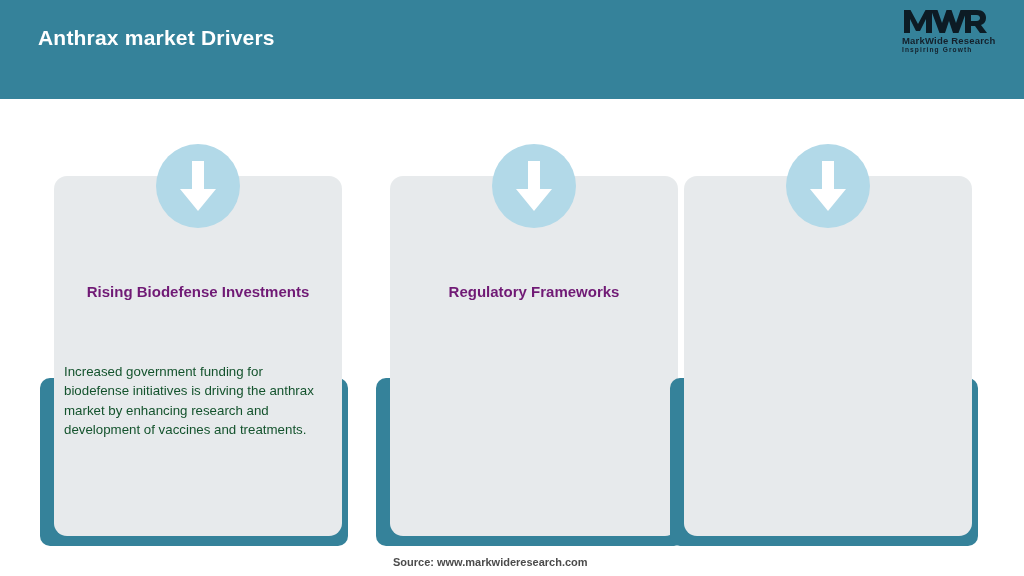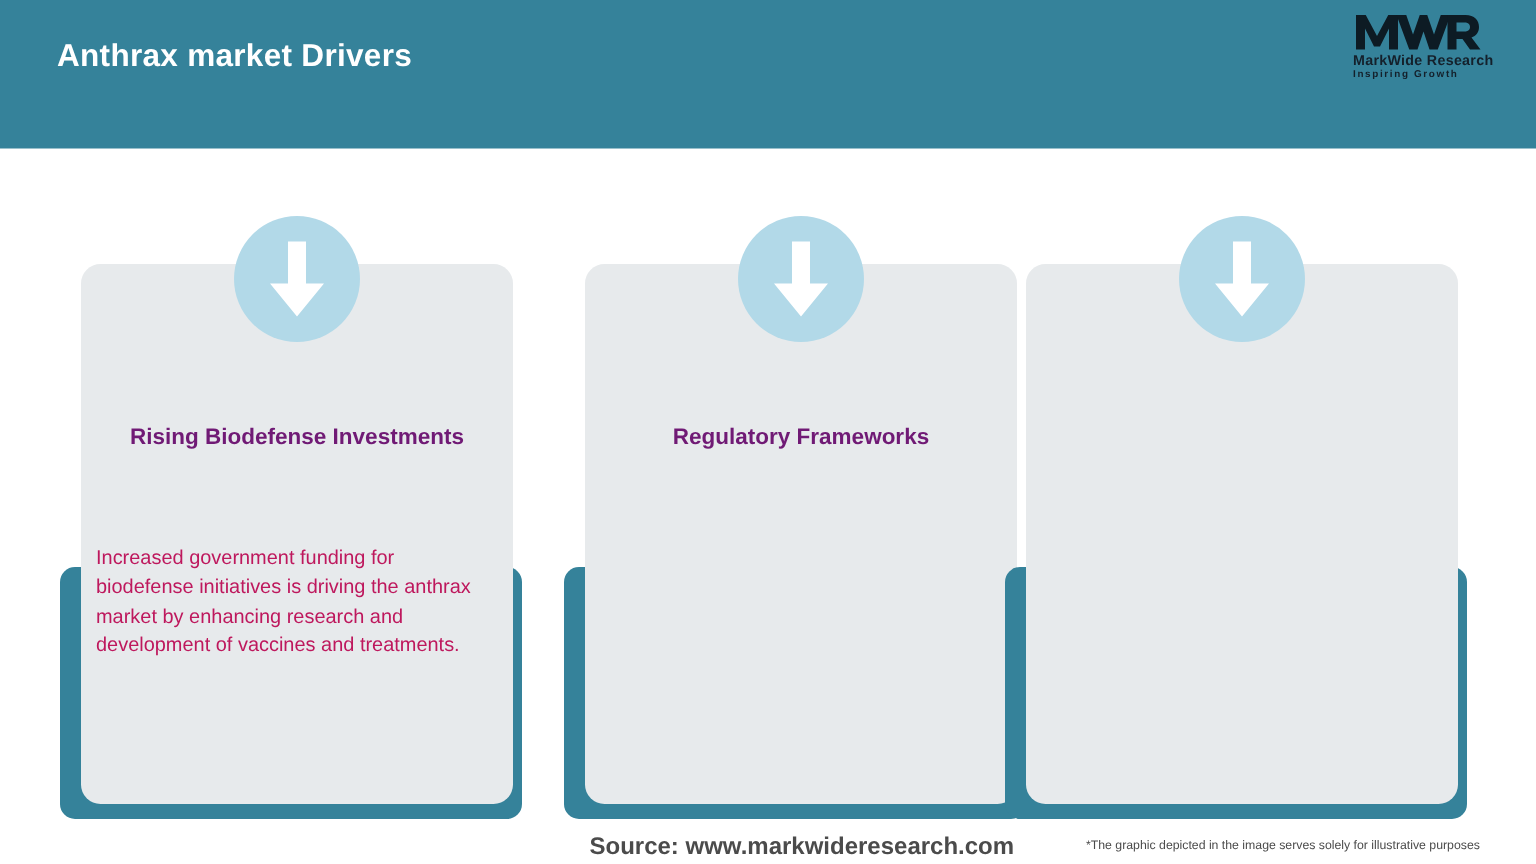--- a/index.html
+++ b/index.html
@@ -156,30 +156,30 @@
     color: #701a75;
     line-height: 22.5px;
   }
   .card-body {
     position: absolute;
     left: 10px;
     top: 186px;
     width: 262px;
     text-align: left;
     font-size: 13.3px;
-    color: #be185d;
+    color: #14532d;
     line-height: 19.3px;
   }
 
   
   #footer-source {
     position: absolute;
     left: 393px;
     top: 556px;
-    font-size: 16px;
+    font-size: 11px;
     font-weight: bold;
     color: #4b4b4b;
     white-space: nowrap;
     text-align: right;
   }
   #footer-note {
     position: absolute;
     left: 724px;
     top: 559px;
     font-size: 8.2px;
@@ -247,15 +247,14 @@
       <div class="icon-badge">
         <svg viewBox="0 0 42 54">
           <path d="M15 2 L27 2 L27 30 L39 30 L21 52 L3 30 L15 30 Z" fill="#ffffff"></path>
         </svg>
       </div>
     </div>
 
   </div>
 
   <div id="footer-source">Source: www.markwideresearch.com</div>
-  <div id="footer-note">*The graphic depicted in the image serves solely for illustrative purposes</div>
 
 </div>
 
 </body></html>

